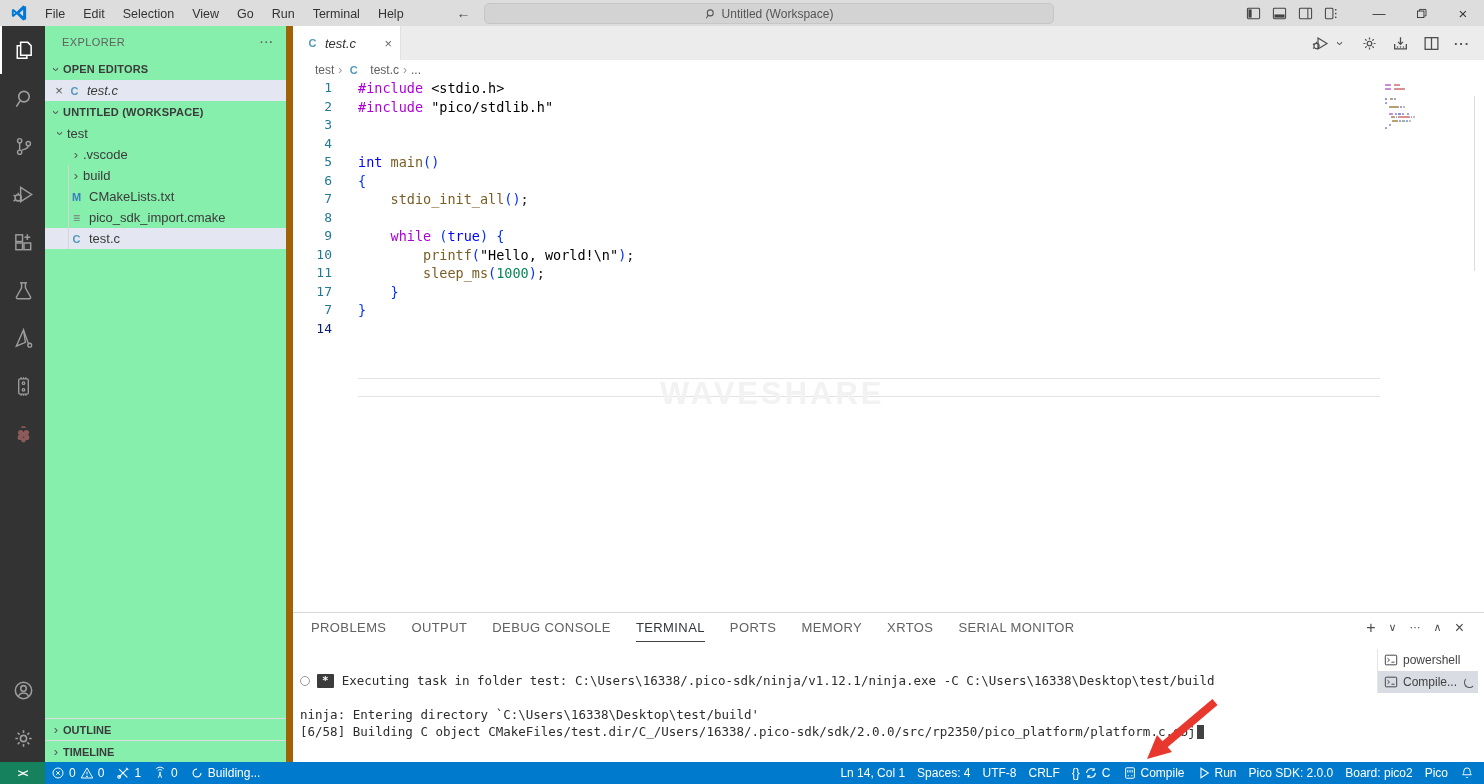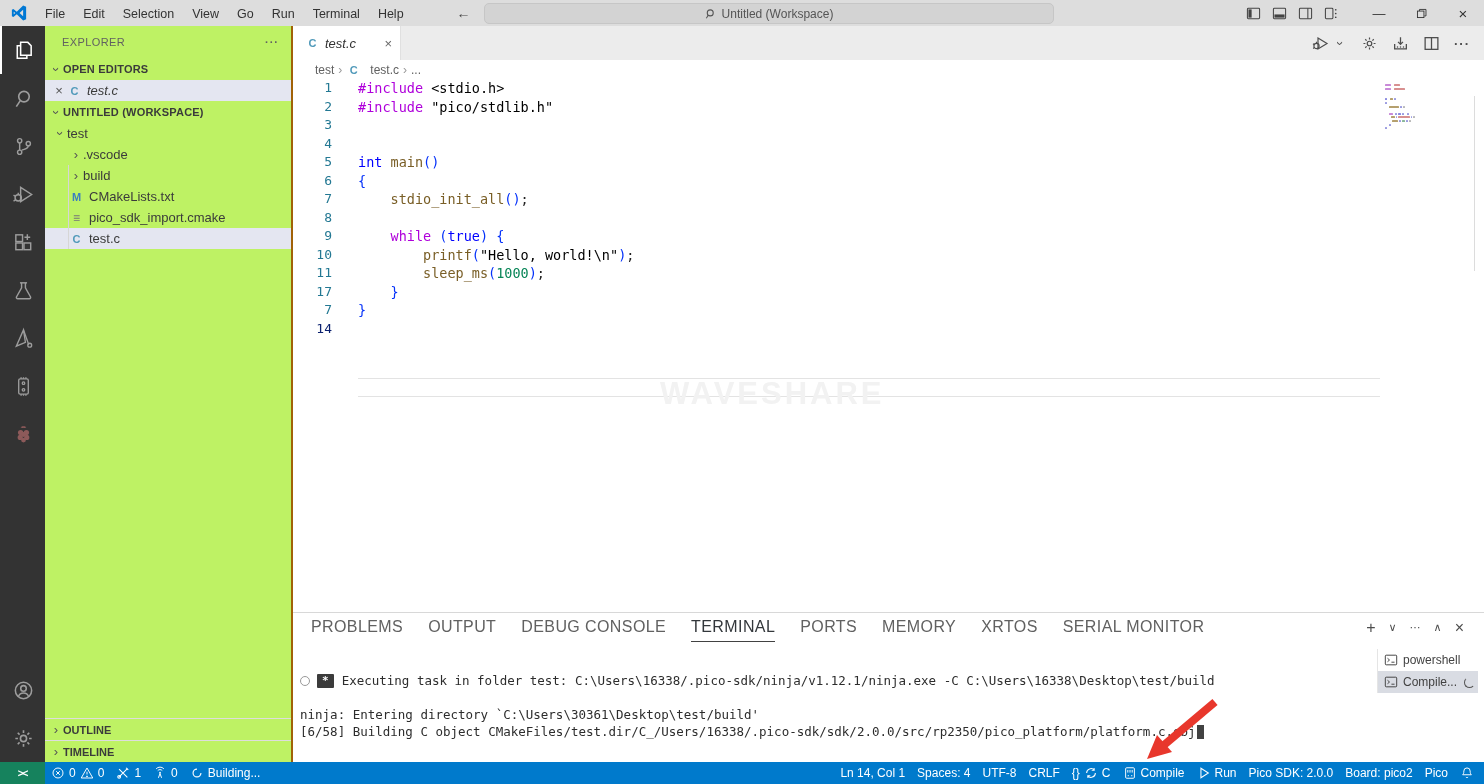--- a/index.html
+++ b/index.html
@@ -27,22 +27,22 @@
   #activitybar{position:absolute;left:0;top:26px;bottom:22px;width:45px;background:#333333;
                display:flex;flex-direction:column;z-index:4;}
   .ab-item{width:45px;height:48px;display:flex;align-items:center;justify-content:center;
            color:#9d9d9d;border-left:2px solid transparent;box-sizing:border-box;}
   .ab-item.active{color:#ffffff;border-left:2px solid #ffffff;}
   .ab-item svg{width:23px;height:23px;}
   .ab-item.raspberry{color:#8d5a5a;}
   #ab-bottom{margin-top:auto;}
 
   
-  #sidebar{position:absolute;left:45px;top:26px;bottom:22px;width:248px;background:#bef264;
-           border-right:2px solid #a16207;box-sizing:border-box;}
+  #sidebar{position:absolute;left:45px;top:26px;bottom:22px;width:248px;background:#86efac;
+           border-right:7px solid #a16207;box-sizing:border-box;}
   #sb-header{height:32px;display:flex;align-items:center;padding:0 12px 0 17px;font-size:11px;
              color:#616161;letter-spacing:.4px;}
   #sb-kebab{margin-left:auto;color:#616161;font-weight:bold;letter-spacing:1px;}
   .sb-section{height:22px;display:flex;align-items:center;font-size:11px;font-weight:bold;
               color:#3b3b3b;padding-left:4px;letter-spacing:.2px;}
   .chev{display:inline-block;font-size:13px;color:#555;width:14px;text-align:center;
         font-weight:normal;}
   .chev.down{transform:rotate(90deg);}
   .row{height:21px;display:flex;align-items:center;font-size:13px;color:#3b3b3b;}
   .row.selected{background:#e4e6f1;}
@@ -86,21 +86,21 @@
   .mm-bar{height:2px;border-radius:.5px;}
   #ovr-ruler{position:absolute;right:9px;top:70px;height:175px;width:1px;background:#dcdcdc;}
 
   #watermark{position:absolute;left:367px;top:350px;font-size:31px;font-weight:bold;
              color:#f2f2f2;letter-spacing:3px;}
 
   
   #panel{position:absolute;left:0;right:0;top:586px;bottom:0;background:#fff;
          border-top:1px solid #d8d8d8;box-sizing:border-box;}
   #panel-tabs{height:29px;display:flex;align-items:center;gap:25px;padding-left:18px;}
-  .p-tab{font-size:16px;letter-spacing:.4px;color:#616161;height:28px;display:flex;
+  .p-tab{font-size:13px;letter-spacing:.4px;color:#616161;height:28px;display:flex;
          align-items:center;border-bottom:1.5px solid transparent;box-sizing:border-box;}
   .p-tab.active{color:#33373b;border-bottom:1.5px solid #424242;}
   #panel-actions{margin-left:auto;display:flex;align-items:center;gap:13px;padding-right:20px;
                  color:#4d4d4d;font-size:14px;}
   #terminal{position:absolute;left:0;top:29px;right:106px;bottom:0;
             font-family:"DejaVu Sans Mono",monospace;font-size:12.5px;color:#2d2d2d;
             padding:30px 0 0 7px;box-sizing:border-box;}
   .t-line{height:17px;line-height:17px;white-space:pre;display:flex;align-items:center;}
   .t-ring{width:8px;height:8px;border:1px solid #9a9a9a;border-radius:50%;margin-right:7px;flex:none;}
   .t-badge{background:#3b3b3b;color:#fff;font-weight:bold;padding:0 5px;margin-right:8px;
@@ -502,21 +502,21 @@
           <span style="font-size: 16px;">+</span>
           <span style="font-size: 11px;">∨</span>
           <span style="font-size: 11px;">⋯</span>
           <span style="font-size: 11px;">∧</span>
           <span style="font-size: 16px;">×</span>
         </div>
       </div>
     <div id="terminal">
         <div class="t-line"><span class="t-ring"></span><span class="t-badge">*</span><span>Executing task in folder test: C:\Users\16338/.pico-sdk/ninja/v1.12.1/ninja.exe -C C:\Users\16338\Desktop\test/build</span></div>
         <div class="t-line"><span></span></div>
-        <div class="t-line"><span>ninja: Entering directory `C:\Users\30361\Desktop\test/build'</span></div>
+        <div class="t-line"><span>ninja: Entering directory `C:\Users\16338\Desktop\test/build'</span></div>
         <div class="t-line"><span>[6/58] Building C object CMakeFiles/test.dir/C_/Users/16338/.pico-sdk/sdk/2.0.0/src/rp2350/pico_platform/platform.c.obj</span><span class="t-cursor"></span></div>
       </div>
     <div id="terminal-list">
         <div class="tl-row">
           <span class="icon">
             <svg viewBox="0 0 16 16" fill="none" stroke="#424242" stroke-width="1.1">
               <rect x="1.5" y="2.5" width="13" height="11" rx="1"></rect>
               <path d="M4 6l2.3 2L4 10M8.5 10.5h3.5"></path>
             </svg>
           </span>

